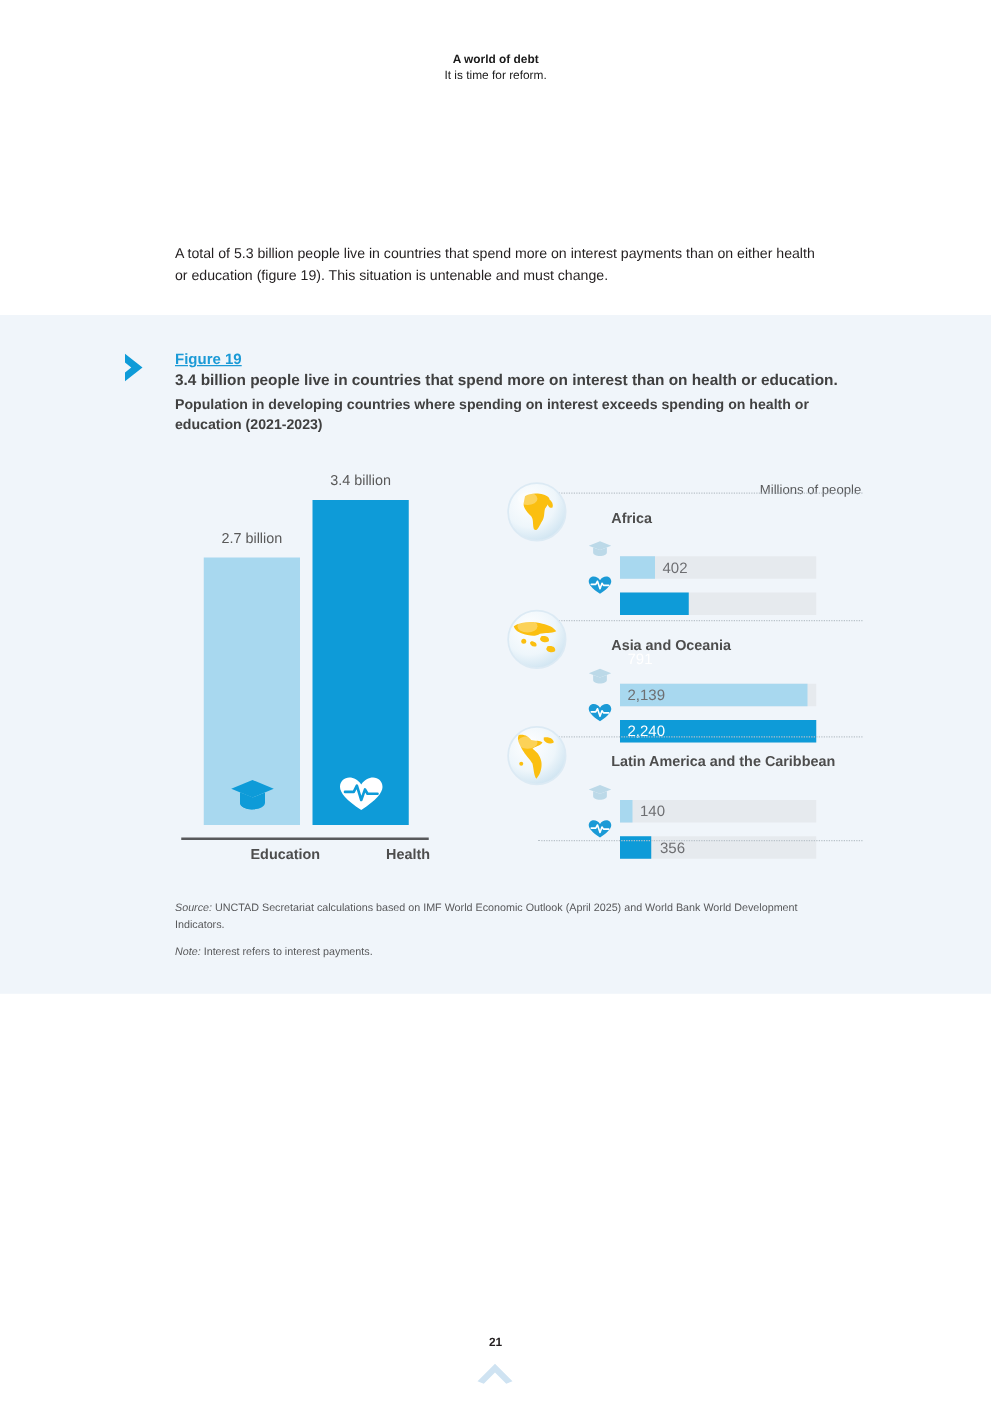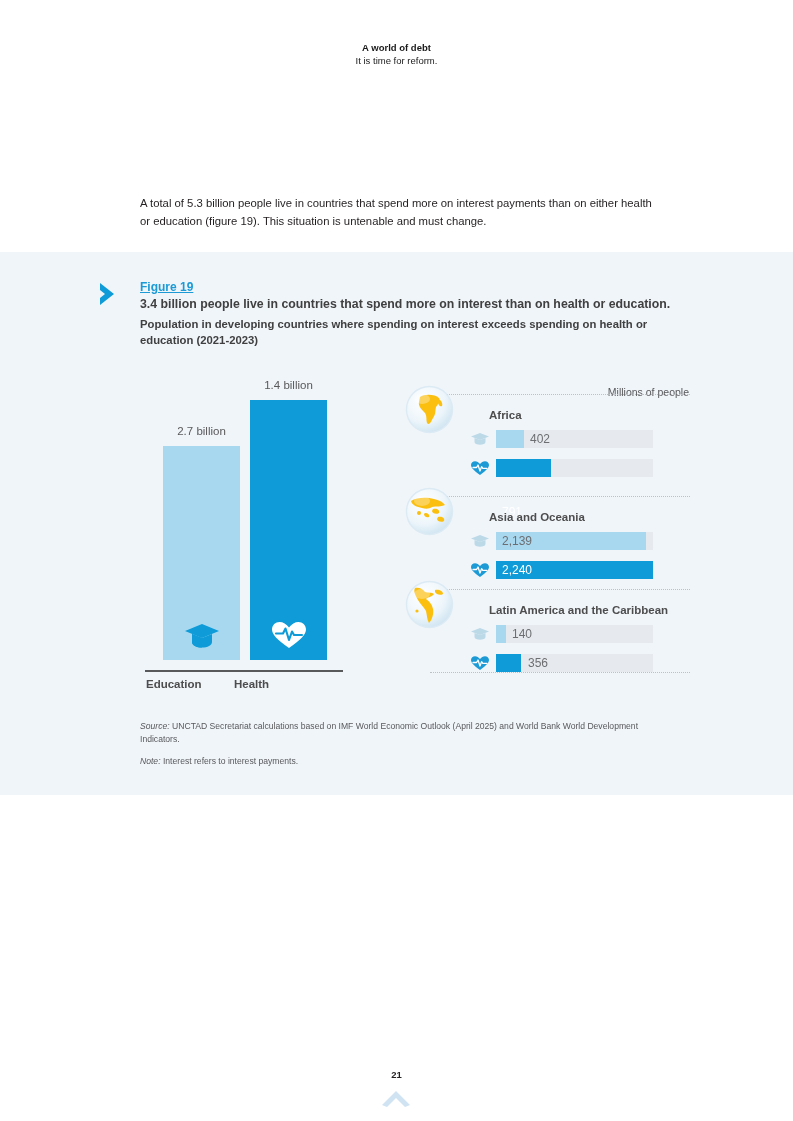--- a/index.html
+++ b/index.html
@@ -154,21 +154,21 @@
   .bc-catlabels {
     position: absolute;
     left: 0;
     top: 288px;
     width: 200px;
     height: 18px;
   }
   .bc-catlabel {
     position: absolute;
     width: 110px;
-    text-align: left;
+    text-align: right;
     font-size: 11.5px;
     font-weight: bold;
     color: #4d4d4d;
   }
   .bc-catlabel.education { left: 1px; }
   .bc-catlabel.health    { left: 89px; }
 
   
   .regions {
     position: absolute;
@@ -223,21 +223,21 @@
   .region-rowicon {
     position: absolute;
     left: 0;
     top: 1px;
     width: 20px;
     height: 16px;
   }
   .region-track {
     position: absolute;
     left: 26px;
-    top: 0;
+    top: 15px;
     width: 157px;
     height: 18px;
     background: #e6eaee;
     text-align: center;
   }
   .region-fill {
     position: absolute;
     left: 0;
     top: 0;
     height: 18px;
@@ -328,21 +328,21 @@
       <div class="bc-icon">
         <svg width="38" height="30" viewBox="0 0 38 30">
           <path d="M19 4 L36 11 L19 18 L2 11 Z" fill="#0e9bd8"></path>
           <path d="M9 14 L9 22 C9 25.5 13.5 27.5 19 27.5 C24.5 27.5 29 25.5 29 22 L29 14 L19 18 Z" fill="#0e9bd8"></path>
           <path d="M9 14 L9 22 C9 25.5 13.5 27.5 19 27.5 L19 18 Z" fill="#0e9bd8"></path>
         </svg>
       </div>
     </div>
 
     <div class="bc-col health">
-      <div class="bc-valuelabel" style="bottom:268px;">1.4 billion</div>
+      <div class="bc-valuelabel" style="bottom:268px;">3.4 billion</div>
       <div class="bc-bar health" style="height:260px;"></div>
       <div class="bc-icon">
         <svg width="38" height="30" viewBox="0 0 38 30">
           <path d="M19 28 C7 20 2 14 2 9.5 C2 5 5.5 2 9.5 2 C13 2 16.5 4 19 7.5 C21.5 4 25 2 28.5 2 C32.5 2 36 5 36 9.5 C36 14 31 20 19 28 Z" fill="#ffffff"></path>
           <path d="M6 13.5 L13 13.5 L15.5 8.5 L19 20 L22 11.5 L24 15 L32 15" stroke="#0e9bd8" stroke-width="2.1" fill="none" stroke-linejoin="round" stroke-linecap="round"></path>
         </svg>
       </div>
     </div>
 
   </div>

